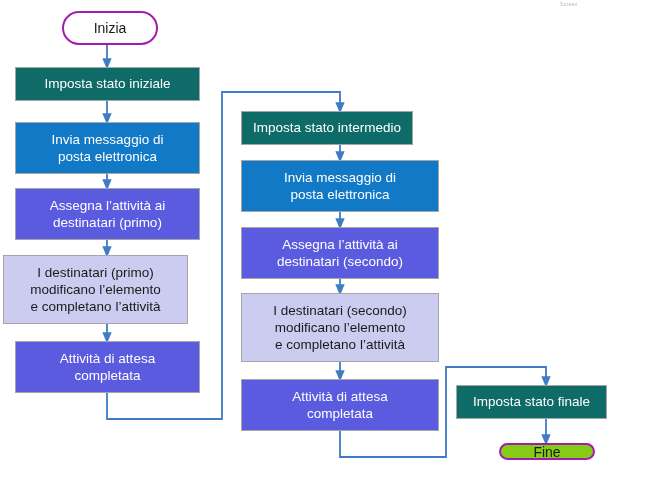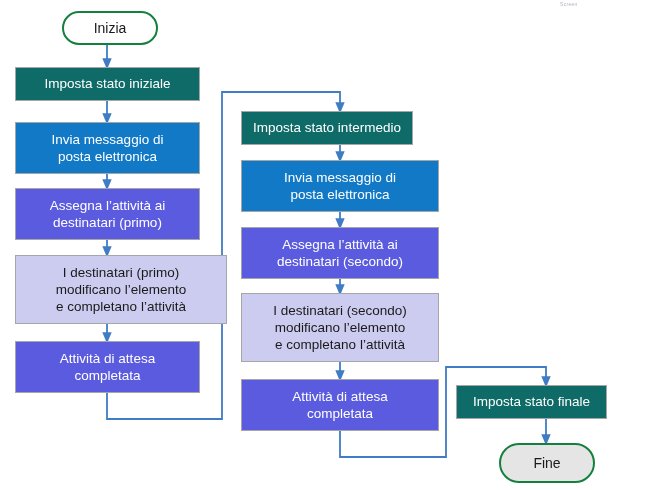--- a/index.html
+++ b/index.html
@@ -37,21 +37,21 @@
     text-align: center;
     line-height: 1.28;
     font-size: 13.5px;
     padding: 14px 4px;
     white-space: pre-line;
     font-family: "Liberation Sans", sans-serif;
   }
   .node-terminal {
     position: absolute;
     box-sizing: border-box;
-    border: 2px solid #15803d;
+    border: 2px solid #a21caf;
     background: #ffffff;
     color: #1a1a1a;
     border-radius: 999px;
     display: flex;
     align-items: center;
     justify-content: center;
     text-align: center;
     font-size: 14px;
     font-family: "Liberation Sans", sans-serif;
   }
@@ -95,36 +95,36 @@
 
   <div id="node-layer">
       <div class="node-terminal" style="left: 62px; top: 11px; width: 96px; height: 34px; background: rgb(255, 255, 255); color: rgb(26, 26, 26);">
         <span>Inizia</span>
       </div>
       <div class="node-box" style="left: 15px; top: 67px; width: 185px; height: 34px; background: rgb(14, 107, 103); color: rgb(255, 255, 255);"><span>Imposta stato iniziale</span></div>
       <div class="node-box" style="left: 15px; top: 122px; width: 185px; height: 52px; background: rgb(18, 121, 198); color: rgb(255, 255, 255);"><span>Invia messaggio di
 posta elettronica</span></div>
       <div class="node-box" style="left: 15px; top: 188px; width: 185px; height: 52px; background: rgb(91, 91, 224); color: rgb(255, 255, 255);"><span>Assegna l’attività ai
 destinatari (primo)</span></div>
-      <div class="node-box" style="left: 15px; top: 255px; width: 212px; height: 69px; background: rgb(204, 204, 240); color: rgb(26, 26, 26);"><span>I destinatari (primo)
+      <div class="node-box" style="left: 3px; top: 255px; width: 185px; height: 69px; background: rgb(204, 204, 240); color: rgb(26, 26, 26);"><span>I destinatari (primo)
 modificano l’elemento
 e completano l’attività</span></div>
       <div class="node-box" style="left: 15px; top: 341px; width: 185px; height: 52px; background: rgb(91, 91, 224); color: rgb(255, 255, 255);"><span>Attività di attesa
 completata</span></div>
       <div class="node-box" style="left: 241px; top: 111px; width: 172px; height: 34px; background: rgb(14, 107, 103); color: rgb(255, 255, 255);"><span>Imposta stato intermedio</span></div>
       <div class="node-box" style="left: 241px; top: 160px; width: 198px; height: 52px; background: rgb(18, 121, 198); color: rgb(255, 255, 255);"><span>Invia messaggio di
 posta elettronica</span></div>
       <div class="node-box" style="left: 241px; top: 227px; width: 198px; height: 52px; background: rgb(91, 91, 224); color: rgb(255, 255, 255);"><span>Assegna l’attività ai
 destinatari (secondo)</span></div>
       <div class="node-box" style="left: 241px; top: 293px; width: 198px; height: 69px; background: rgb(204, 204, 240); color: rgb(26, 26, 26);"><span>I destinatari (secondo)
 modificano l’elemento
 e completano l’attività</span></div>
       <div class="node-box" style="left: 241px; top: 379px; width: 198px; height: 52px; background: rgb(91, 91, 224); color: rgb(255, 255, 255);"><span>Attività di attesa
 completata</span></div>
       <div class="node-box" style="left: 456px; top: 385px; width: 151px; height: 34px; background: rgb(14, 107, 103); color: rgb(255, 255, 255);"><span>Imposta stato finale</span></div>
-      <div class="node-terminal" style="left: 499px; top: 443px; width: 96px; height: 40px; background: #e5e5e5; color: rgb(26, 26, 26);">
+      <div class="node-terminal" style="left: 499px; top: 443px; width: 96px; height: 17px; background: #84cc16; color: rgb(26, 26, 26);">
         <span>Fine</span>
       </div>
     </div>
 
   <div class="watermark" style="left: 560px; top: 1px;">Screen</div>
 
 </div>
 
 </body></html>

